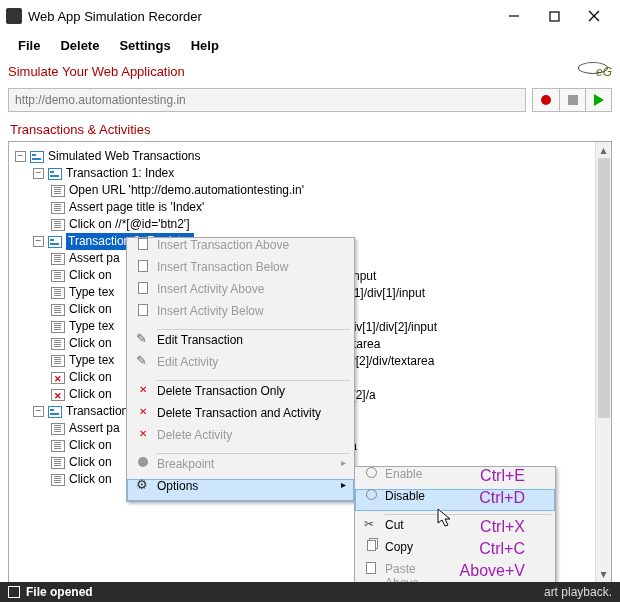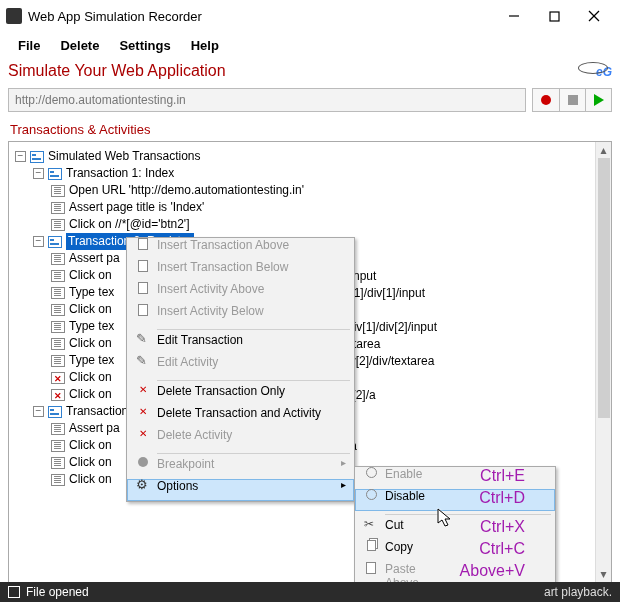--- a/index.html
+++ b/index.html
@@ -8,23 +8,23 @@
   .titlebar { display:flex; align-items:center; height:30px; padding:16px 6px; }
   .titlebar .app-icon { width:16px; height:16px; background:#333; border-radius:2px; margin-right:6px; }
   .titlebar .title { flex:1; font-size:13px; }
   .titlebar .win-btn { width:40px; height:28px; display:flex; align-items:center; justify-content:center; font-size:16px; }
   .titlebar .win-btn svg { stroke:#000; }
   
   .menubar { display:flex; align-items:center; height:26px; padding:0 8px; }
   .menubar .menu-item { padding:4px 10px; font-size:13px;font-weight:bold; }
   
   .brand-row { display:flex; align-items:center; height:26px; padding:0 8px; }
-  .brand-row .brand-label { color:#a00; font-size:16px; }
+  .brand-row .brand-label { color:#a00; font-size:13px; }
   .brand-row .spacer { flex:1; }
-  .brand-row .logo { font-style:italic; font-weight:bold; font-size:17px; color:#3b82f6; position:relative; }
+  .brand-row .logo { font-style:italic; font-weight:normal; font-size:17px; color:#4d7c0f; position:relative; }
   .brand-row .logo .ring { display:inline-block; width:30px; height:12px; border:1.5px solid #555; border-radius:50%; position:relative; top:-2px; margin-right:-12px; }
   
   .url-row { display:flex; align-items:center; padding:4px 8px; gap:6px; }
   .url-input { flex:1; border:1px solid #bbb; background:#f3f3f3; color:#777; padding:4px 6px; height:24px; font-size:12px; }
   .btn-group { display:flex; border:1px solid #bbb; }
   .tool-btn { width:26px; height:22px; display:flex; align-items:center; justify-content:center; border-left:1px solid #bbb; background:#f7f7f7;}
   .tool-btn:first-child{border-left:none;}
   .circle-red{ width:10px;height:10px;background:#c00;border-radius:50%; }
   .sq-gray{ width:10px;height:10px;background:#999; }
   .tri-green{ width:0;height:0;border-left:10px solid #0a0;border-top:6px solid transparent;border-bottom:6px solid transparent; }
@@ -358,15 +358,15 @@
 
   <div class="cursor">
     <svg width="16" height="20">
         <path d="M1 1 L1 15 L5 12 L8 18 L11 17 L8 11 L13 11 Z" fill="#fff" stroke="#000" stroke-width="1"></path>
       </svg>
   </div>
 </div>
 
 <div class="statusbar">
   <span class="sb-icon"></span>
-  <span style="font-weight:normal">File opened</span>
+  <span style="font-weight:bold">File opened</span>
   <span class="right">art playback.</span>
 </div>
 
 </body></html>

